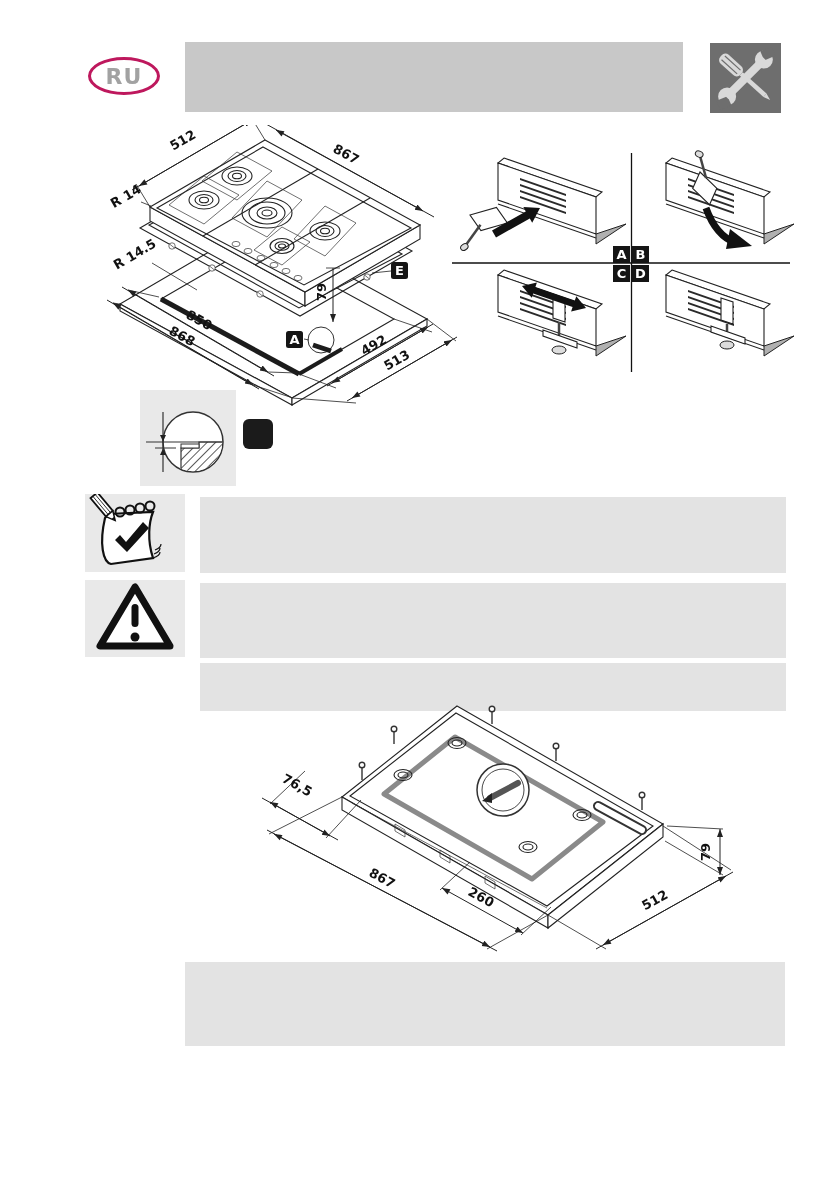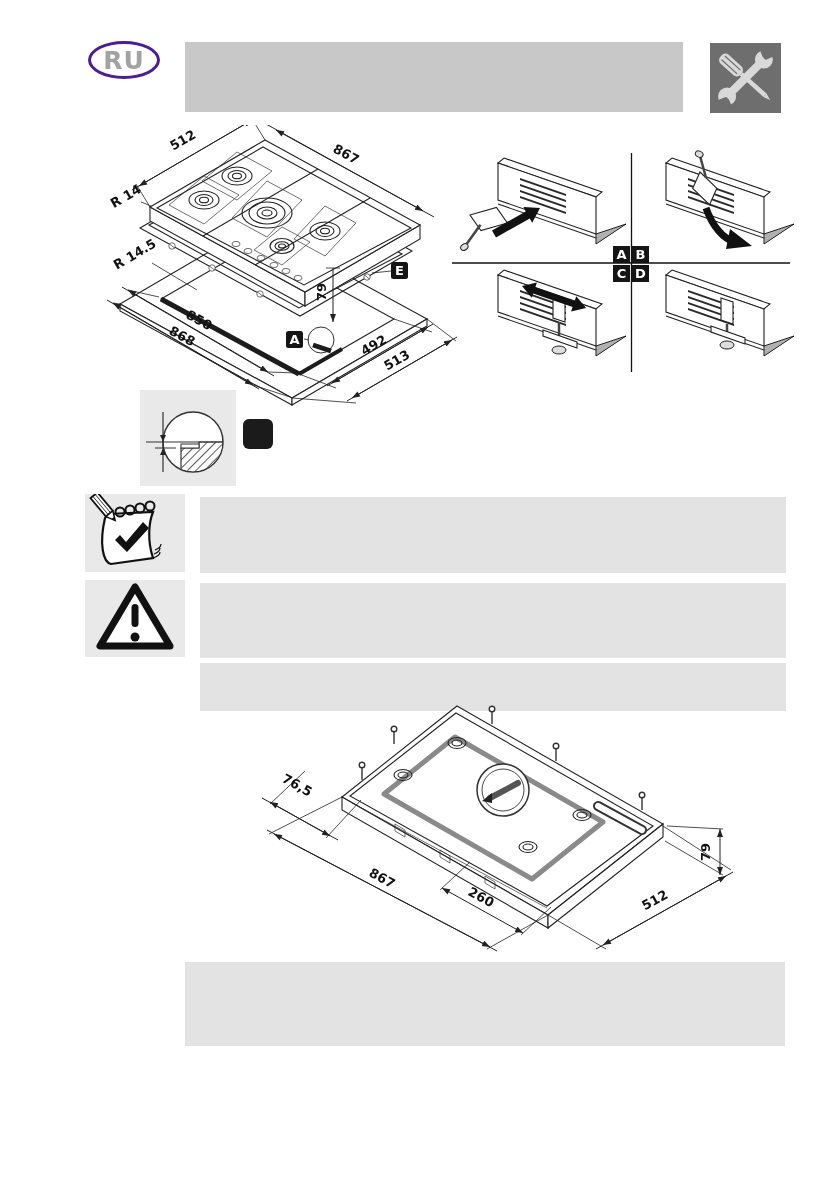--- a/index.html
+++ b/index.html
@@ -1,22 +1,22 @@
 <!DOCTYPE html>
 <html><head>
 <meta charset="utf-8">
 <style>
   html,body{margin:0;padding:0;background:#fff;}
   #page{position:relative;width:840px;height:1190px;background:#fff;overflow:hidden;
         font-family:"DejaVu Sans",sans-serif;}
   .abs{position:absolute;}
   
-  #ru-badge{left:88px;top:41px;width:66px;height:32px;border:3px solid #4c1d95;border-radius:50%;
+  #ru-badge{left:88px;top:57px;width:66px;height:32px;border:3px solid #be185d;border-radius:50%;
             display:flex;align-items:center;justify-content:center;
-            font-weight:700;font-size:25px;color:#a2a2a2;letter-spacing:1px;}
+            font-weight:700;font-size:22px;color:#a2a2a2;letter-spacing:1px;}
   #header-bar{left:185px;top:42px;width:498px;height:70px;background:#c8c8c8;}
   #tools-box{left:710px;top:43px;width:71px;height:70px;background:#6e6e6e;}
   
   .gblock{background:#e3e3e3;}
   .iconblock{background:#e9e9e9;}
   #note-icon-box{left:85px;top:494px;width:100px;height:78px;}
   #note-block{left:200px;top:497px;width:586px;height:76px;}
   #warn-icon-box{left:85px;top:580px;width:100px;height:77px;}
   #warn-block{left:200px;top:583px;width:586px;height:75px;}
   #third-block{left:200px;top:663px;width:586px;height:48px;}

